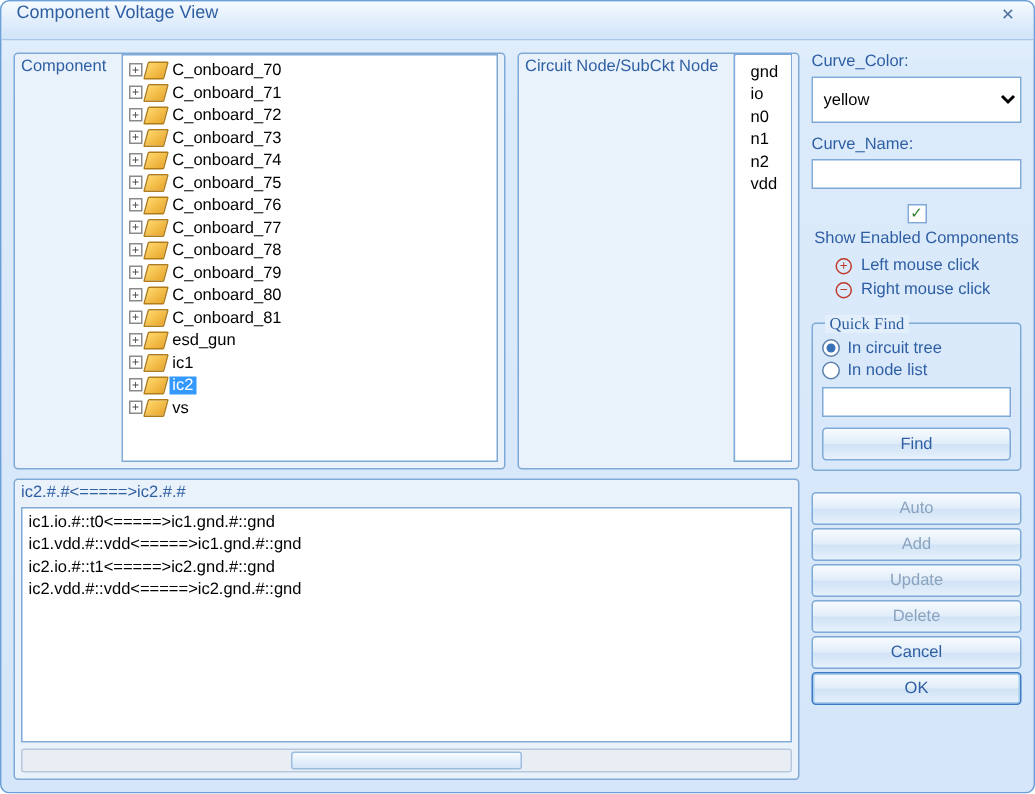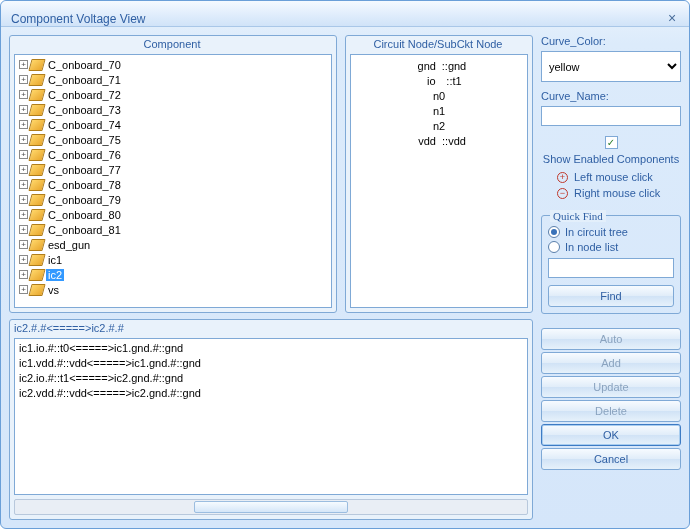--- a/index.html
+++ b/index.html
@@ -9,38 +9,37 @@
   background: linear-gradient(180deg, #eaf3fc 0%, #dcebfb 8%, #d5e6fa 100%);
   border: 1px solid #6a9fd8;
   border-radius: 6px;
   display: flex; flex-direction: column;
 }
 .titlebar {
   height: 26px;
   background: linear-gradient(180deg, #f5faff 0%, #e2eefc 50%, #d0e3f8 100%);
   border-bottom: 1px solid #a9c7e8;
   border-radius: 6px 6px 0 0;
-  display: flex; align-items: flex-end; padding: 0 6px 0 10px;
+  display: flex; align-items: flex-start; padding: 0 6px 0 10px;
   color: #2f5fa3;
 }
 .titlebar .title { flex: 1; font-size: 12px; }
 .close-btn {
   width: 22px; height: 16px; display:flex;align-items:center;justify-content:center;
   color:#4a6e9c; font-size:14px; cursor:default;
 }
 .content { flex:1; display:flex; padding: 8px; gap:8px; position:relative;}
 .left-col { flex:1; display:flex; flex-direction:column; gap:6px; min-width:0;}
 .right-col { width:140px; display:flex; flex-direction:column; gap:4px; color:#2f5fa3;}
 .toprow { display:flex; gap:8px; height: 278px;}
 .panel {
   border:1px solid #7fa9d6; border-radius:3px;
   background:#e9f2fb;
-  display:flex; flex-direction:column;
+  display:flex; flex-direction:row;
   overflow:hidden;
-  text-align:center;
 }
 .panel-title { padding:2px 6px 4px 4px; color:#2f5fa3; }
 .panel-body {
   margin:0 4px 4px 4px; flex:1;
   background:#fff; border:1px solid #7fa9d6;
   overflow:auto;
 }
 .comp-panel { flex:1; min-width:0;}
 .node-panel { width:188px;}
 .tree { padding:2px 2px; }
@@ -255,18 +254,18 @@
           <input class="textbox" style="margin-top: 2px;" value="">
           <div class="btn find-btn">Find</div>
         </div>
       </div>
 
       <div class="btn-stack" style="margin-top:10px">
         <div class="btn disabled">Auto</div>
         <div class="btn disabled">Add</div>
         <div class="btn disabled">Update</div>
         <div class="btn disabled">Delete</div>
+        <div class="btn">Cancel</div>
         <div class="btn primary">OK</div>
-        <div class="btn">Cancel</div>
       </div>
     </div>
   </div>
 </div>
 
 </body></html>

